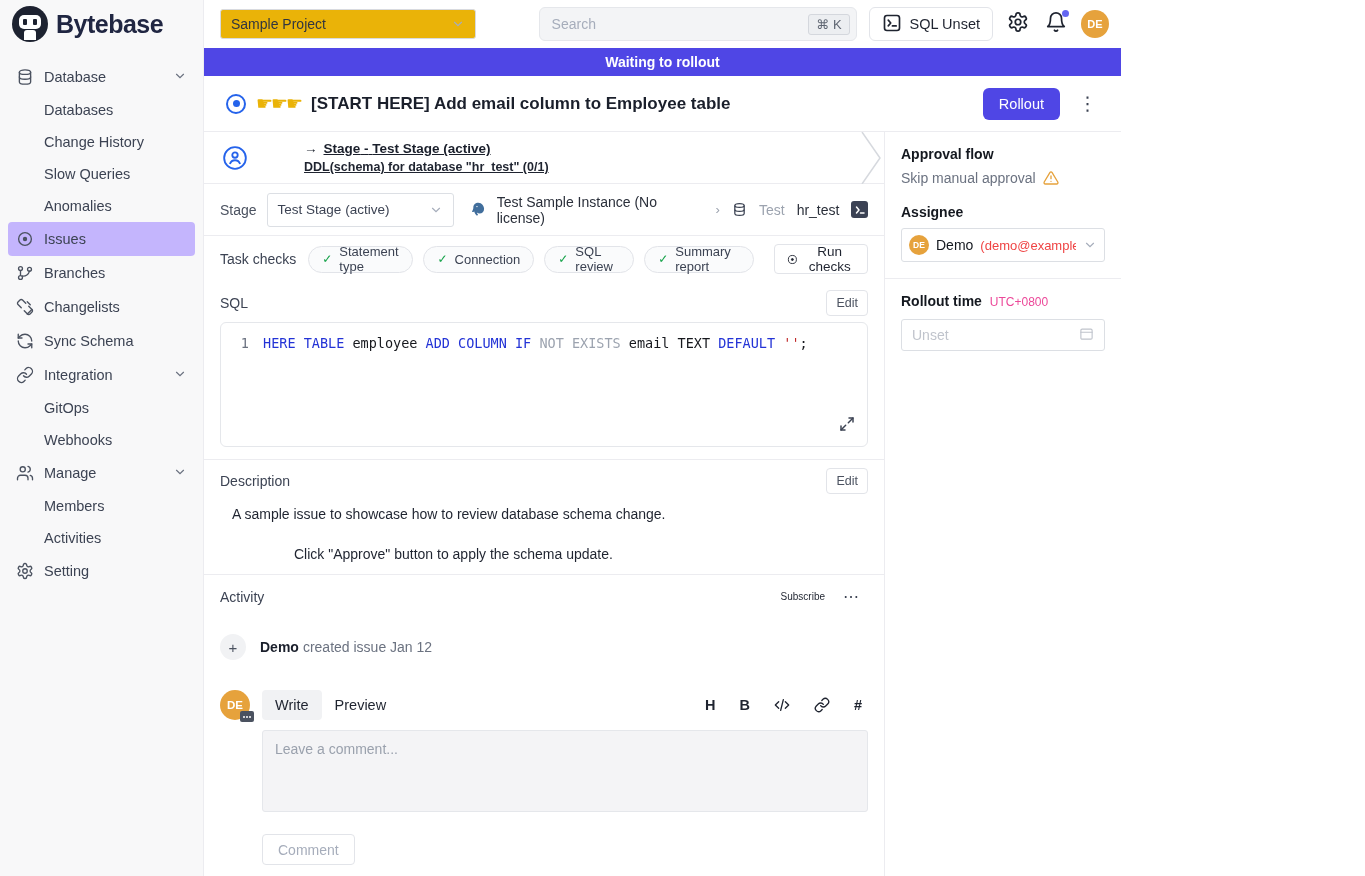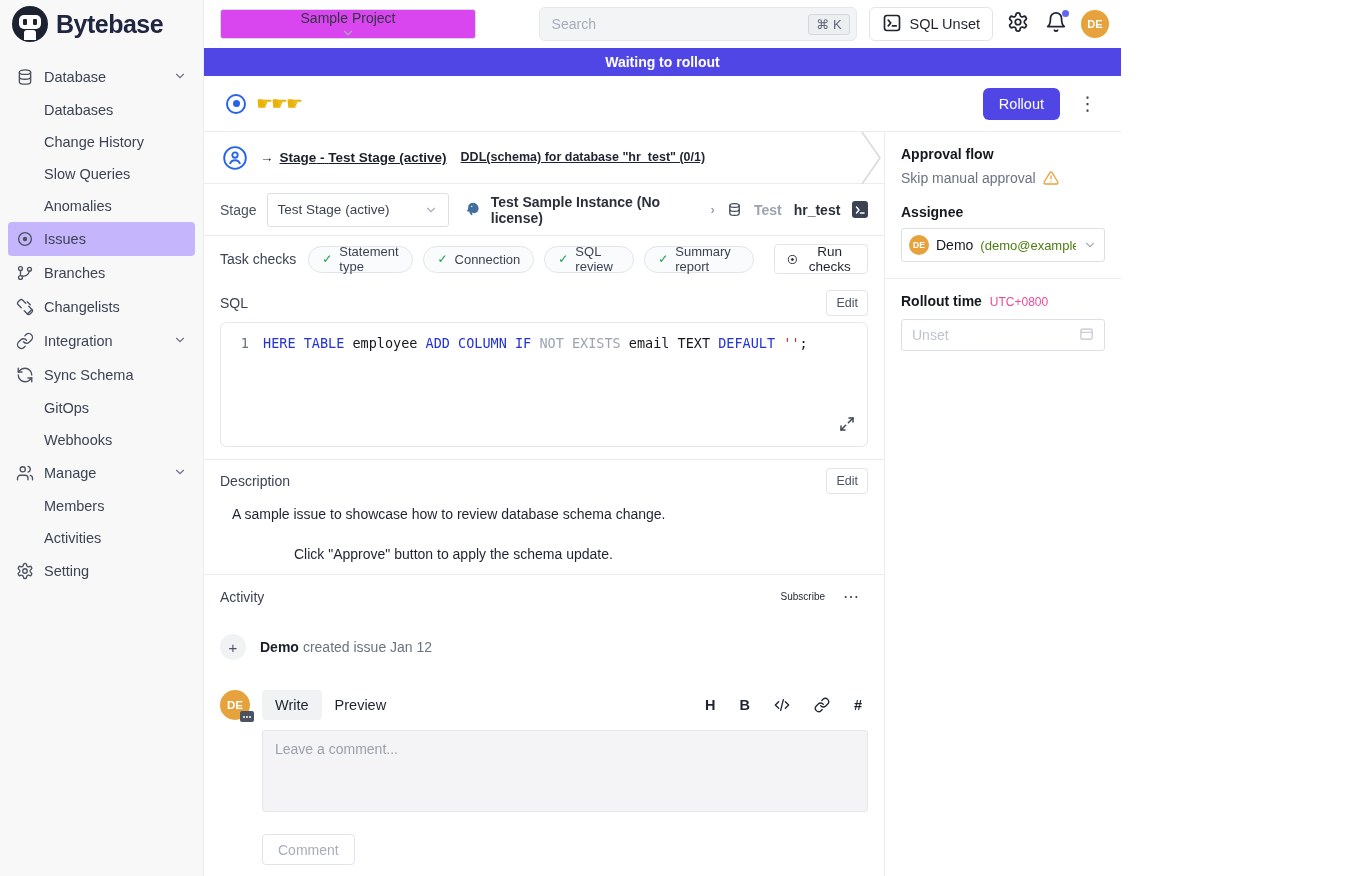--- a/index.html
+++ b/index.html
@@ -23,21 +23,21 @@
   .nav-item.sub { padding-left:36px; height:32px; }
   .nav-item.selected { background:#c4b5fd; }
   .nav-item .spacer { flex:1; }
   .nav-chevron { color:#6b7280; }
   .nav-chevron svg { width:14px; height:14px; }
 
   
   .main { flex:1; display:flex; flex-direction:column; min-width:0; }
 
   .topbar { height:48px; display:flex; align-items:center; padding:0 12px 0 16px; gap:12px; background:#fff; }
-  .project-select { width:256px; height:30px; border:1px solid #d8dadf; border-radius:3px; background:#d946ef; display:flex; align-items:center; padding:0 10px; font-size:14px; color:#303540; cursor:pointer;flex-direction:column; }
+  .project-select { width:256px; height:30px; border:1px solid #d8dadf; border-radius:3px; background:#eab308; display:flex; align-items:center; padding:0 10px; font-size:14px; color:#303540; cursor:pointer; }
   .project-select .spacer { flex:1; }
   .topbar .grow { flex:1; }
   .search-box { width:318px; height:34px; background:#f3f4f6; border:1px solid #e5e7eb; border-radius:6px; display:flex; align-items:center; padding:0 6px 0 12px; gap:8px; }
   .search-box input { flex:1; border:none; outline:none; background:transparent; font-size:14px; color:#303540; font-family:"Liberation Sans", sans-serif; }
   .search-box input::placeholder { color:#a6adbb; }
   .kbd { border:1px solid #d4d7dd; background:#eceef1; border-radius:3px; padding:2px 7px; font-size:13px; color:#5f6672; white-space:nowrap; }
   .sql-editor-btn { height:34px; border:1px solid #e2e4e9; border-radius:6px; background:#fff; display:flex; align-items:center; gap:8px; padding:0 12px; font-size:14.5px; color:#1f2430; cursor:pointer; }
   .term-icon svg { width:20px; height:20px; }
   .icon-btn { width:26px; height:26px; display:flex; align-items:center; justify-content:center; color:#1f2430; cursor:pointer; position:relative; }
   .icon-btn svg { width:22px; height:22px; }
@@ -58,36 +58,36 @@
   .content-row { flex:1; display:flex; min-height:0; }
   .center { flex:1; min-width:0; overflow:hidden; display:flex; flex-direction:column; }
 
   
   .stage-cards { height:52px; display:flex; align-items:stretch; border-bottom:1px solid #ececf0; }
   .stage-card { flex:1; display:flex; align-items:center; gap:12px; padding:0 14px 0 18px; cursor:pointer; }
   .stage-ico { width:26px; height:26px; flex:0 0 auto; }
   .stage-ico svg { width:26px; height:26px; }
   .stage-ico.active { color:#2563eb; }
   .stage-ico.idle { color:#394150; }
-  .stage-lines { display:flex; flex-direction:row; gap:14px; }
+  .stage-lines { display:flex; flex-direction:column; gap:4px;margin-left:44px; }
   .stage-t1 { font-size:13.5px; font-weight:bold; color:#1a1f2b; }
   .stage-t1 .arr { font-weight:bold; margin-right:6px; text-decoration:none; display:inline-block; }
   .stage-t1 u, .stage-t2 u { text-decoration:underline; }
   .stage-t2 { font-size:12.5px; color:#1f2430; }
   .stage-card.current .stage-t2 { font-weight:bold; }
   .stage-sep { width:26px; display:flex; align-items:center; justify-content:center; color:#d6d9de; }
   .attention-dot { margin-left:auto; width:18px; height:18px; border-radius:50%; background:#f0a132; color:#fff; font-size:12px; font-weight:bold; display:flex; align-items:center; justify-content:center; }
 
   
   .picker-row { height:52px; display:flex; align-items:center; gap:10px; padding:0 16px; border-bottom:1px solid #ececf0; }
   .picker-label { font-size:14px; color:#4b5260; }
   .picker-select { width:190px; height:34px; border:1px solid #dcdfe4; border-radius:3px; display:flex; align-items:center; padding:0 10px; font-size:13.5px; color:#3c4353; cursor:pointer; }
   .picker-select .spacer { flex:1; }
   .pg-icon { width:17px; height:17px; margin-left:6px; }
-  .crumb { font-size:14px; color:#2a2f3a; display:flex; align-items:center; gap:12px;font-weight:bold; }
+  .crumb { font-size:14px; color:#2a2f3a; display:flex; align-items:center; gap:12px; }
   .crumb .sep { color:#9ca3af; font-size:13px; }
   .crumb .env { color:#9ca3af; }
   .db-ico svg { width:15px; height:15px; color:#3c4353; display:block; }
   .term-badge { width:17px; height:17px; background:#3b4254; border-radius:3px; color:#fff; display:flex; align-items:center; justify-content:center; }
   .term-badge svg { width:12px; height:12px; }
 
   
   .checks-row { height:46px; display:flex; align-items:center; gap:10px; padding:0 16px; }
   .checks-label { font-size:14px; color:#3c4353; margin-right:2px; white-space:nowrap; }
   .pill { height:27px; border:1px solid #e2e4e9; background:#fafbfc; border-radius:14px; display:flex; align-items:center; gap:7px; padding:0 13px; font-size:13px; color:#3c4353; cursor:pointer; }
@@ -142,21 +142,21 @@
   .comment-btn { margin-top:18px; height:31px; border:1px solid #e2e4e9; background:#fff; border-radius:4px; padding:0 15px; font-size:14px; color:#a6adbb; cursor:not-allowed; font-family:"Liberation Sans", sans-serif; }
 
   
   .right-panel { width:237px; min-width:237px; border-left:1px solid #ececf0; padding:14px 16px; }
   .rp-title { font-size:14px; font-weight:bold; color:#14181f; margin-bottom:8px; }
   .rp-muted { font-size:14px; color:#6b7280; display:flex; align-items:center; gap:7px; margin-bottom:18px; }
   .warn-ico { color:#e6a23c; } .warn-ico svg { width:16px; height:16px; display:block; }
   .assignee-select { height:34px; border:1px solid #dcdfe4; border-radius:3px; display:flex; align-items:center; gap:7px; padding:0 7px; cursor:pointer; margin-bottom:16px; }
   .assignee-select .avatar { width:20px; height:20px; font-size:8.5px; flex:0 0 auto; cursor:pointer; }
   .assignee-name { font-size:14px; color:#14181f; white-space:nowrap; }
-  .assignee-email { font-size:13px; color:#4d7c0f; white-space:nowrap; overflow:hidden; flex:1; }
+  .assignee-email { font-size:13px; color:#ef4444; white-space:nowrap; overflow:hidden; flex:1; }
   .rp-divider { border-top:1px solid #ececf0; margin:0 -16px 14px -16px; }
   .rp-sub { font-size:12px; color:#ec4899; font-weight:normal; margin-left:4px; }
   .unset-input { height:32px; border:1px solid #dcdfe4; border-radius:3px; display:flex; align-items:center; padding:0 10px; color:#c0c4cc; font-size:14px; }
   .unset-input .grow { flex:1; }
   .unset-input svg { width:15px; height:15px; }
   .chev { color:#a6adbb; } .chev svg { width:14px; height:14px; display:block; }
 </style>
 </head>
 <body>
 
@@ -228,40 +228,40 @@
               <path d="M13 7 8.7 2.7a2.4 2.4 0 0 0-3.4 0L2.7 5.3a2.4 2.4 0 0 0 0 3.4L7 13"></path>
               <path d="m17 11 4.3 4.3a2.4 2.4 0 0 1 0 3.4l-2.6 2.6a2.4 2.4 0 0 1-3.4 0L11 17"></path>
               <path d="M21.2 15.2 15 21.4"></path>
             </svg>
           </span>
         <span>Changelists</span>
       </div>
       <div class="nav-item">
         <span class="ni-icon">
             <svg viewBox="0 0 24 24" fill="none" stroke="currentColor" stroke-width="1.8" stroke-linecap="round" stroke-linejoin="round">
+              <path d="M21 12a9 9 0 0 0-9-9 9.75 9.75 0 0 0-6.74 2.74L3 8"></path>
+              <path d="M3 3v5h5"></path>
+              <path d="M3 12a9 9 0 0 0 9 9 9.75 9.75 0 0 0 6.74-2.74L21 16"></path>
+              <path d="M21 21v-5h-5"></path>
+            </svg>
+          </span>
+        <span>Sync Schema</span>
+      </div>
+      <div class="nav-item">
+        <span class="ni-icon">
+            <svg viewBox="0 0 24 24" fill="none" stroke="currentColor" stroke-width="1.8" stroke-linecap="round" stroke-linejoin="round">
               <path d="M10 13a5 5 0 0 0 7.54.54l3-3a5 5 0 0 0-7.07-7.07l-1.72 1.71"></path>
               <path d="M14 11a5 5 0 0 0-7.54-.54l-3 3a5 5 0 0 0 7.07 7.07l1.71-1.71"></path>
             </svg>
           </span>
         <span>Integration</span>
         <span class="spacer"></span>
         <span class="nav-chevron"><svg viewBox="0 0 24 24" fill="none" stroke="currentColor" stroke-width="2" stroke-linecap="round">
               <polyline points="6 9 12 15 18 9"></polyline>
             </svg></span>
-      </div>
-      <div class="nav-item">
-        <span class="ni-icon">
-            <svg viewBox="0 0 24 24" fill="none" stroke="currentColor" stroke-width="1.8" stroke-linecap="round" stroke-linejoin="round">
-              <path d="M21 12a9 9 0 0 0-9-9 9.75 9.75 0 0 0-6.74 2.74L3 8"></path>
-              <path d="M3 3v5h5"></path>
-              <path d="M3 12a9 9 0 0 0 9 9 9.75 9.75 0 0 0 6.74-2.74L21 16"></path>
-              <path d="M21 21v-5h-5"></path>
-            </svg>
-          </span>
-        <span>Sync Schema</span>
       </div>
       <div class="nav-item sub">
           <span>GitOps</span>
         </div>
       <div class="nav-item sub">
           <span>Webhooks</span>
         </div>
       <div class="nav-item">
         <span class="ni-icon">
             <svg viewBox="0 0 24 24" fill="none" stroke="currentColor" stroke-width="1.8" stroke-linecap="round" stroke-linejoin="round">
@@ -334,20 +334,21 @@
         <span class="notif-dot"></span>
       </div>
       <div class="avatar">DE</div>
     </header>
 
     <div class="banner">Waiting to rollout</div>
 
     <div class="title-row">
       <span class="issue-status"></span>
       <span class="pointer-emoji">☛☛☛</span>
+      <span class="issue-title">[START HERE] Add email column to Employee table</span>
       <span class="grow"></span>
       <button class="rollout-btn">Rollout</button>
       <span class="kebab">⋮</span>
     </div>
 
     <div class="content-row">
 
       <div class="center">
 
         <div class="stage-cards">

